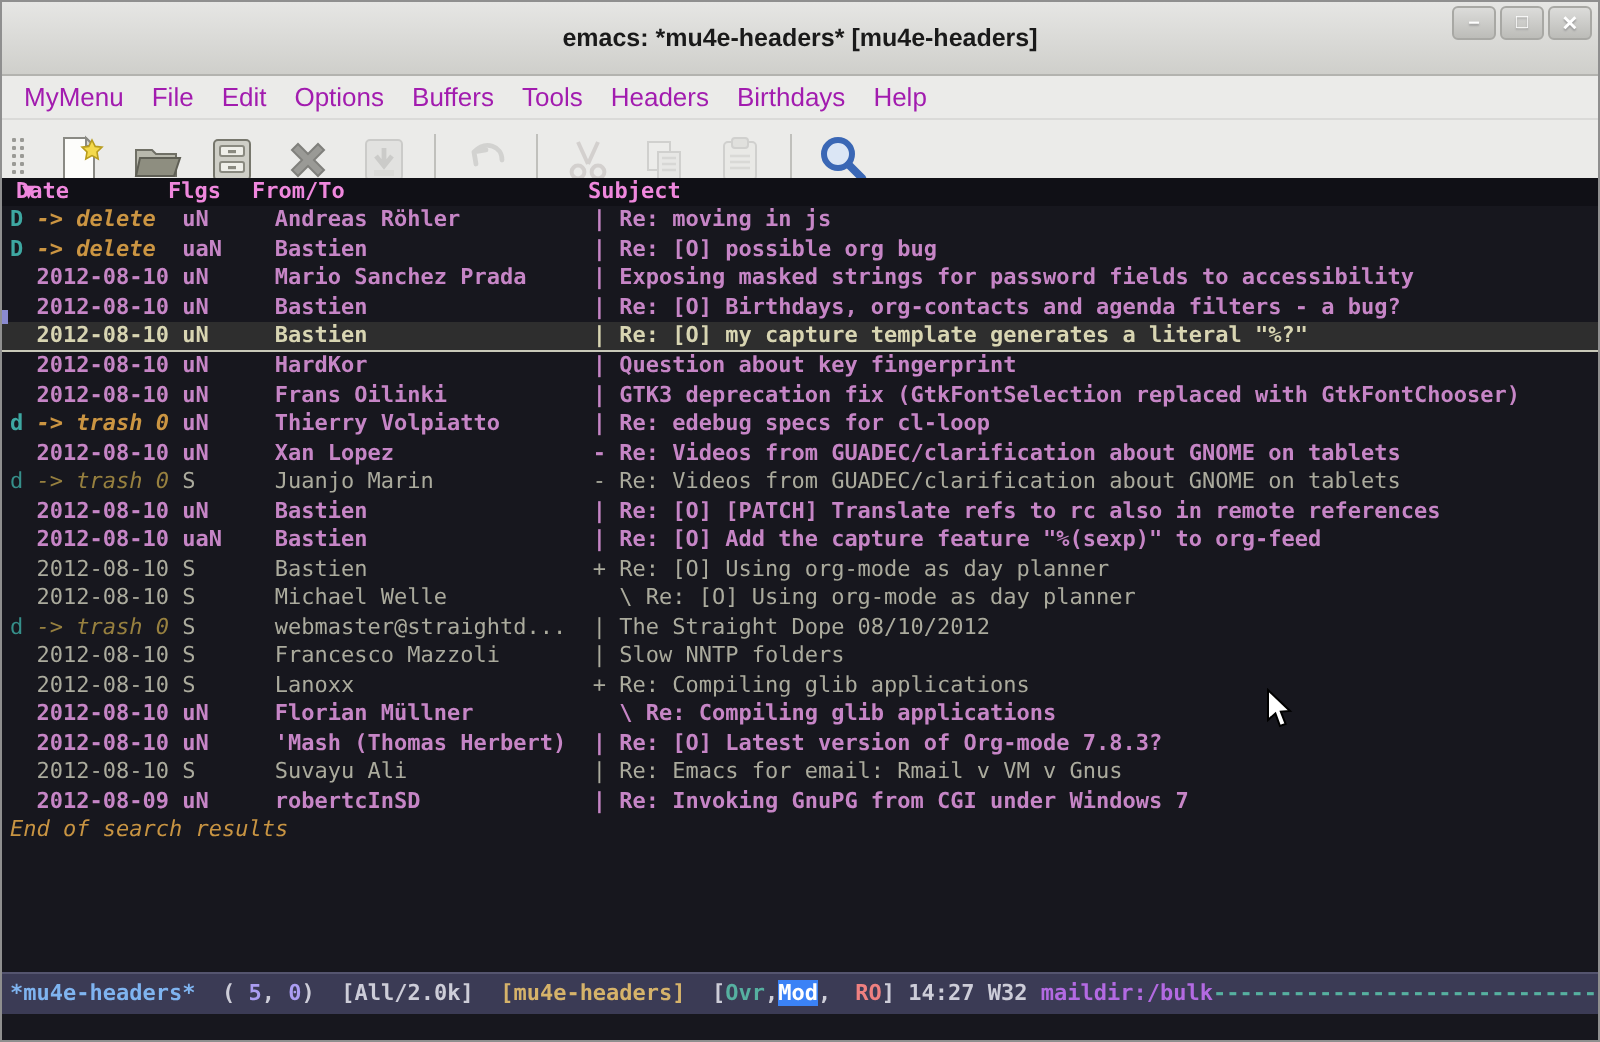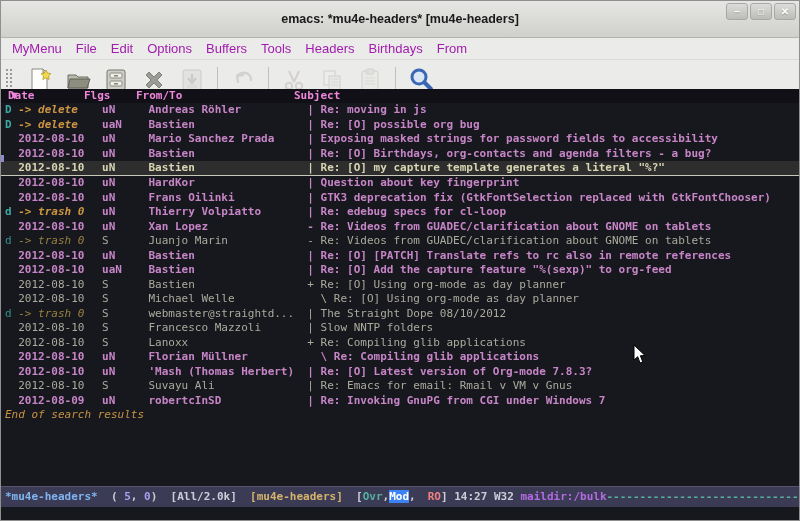--- a/index.html
+++ b/index.html
@@ -61,21 +61,21 @@
   }
   .header-line span { position:absolute; white-space:pre; }
   .rows { position:relative; }
   .row {
     display:flex; height:14.5px; line-height:14.5px; padding-left:4px;
     white-space:pre; overflow:hidden;
   }
   .row span { white-space:pre; overflow:hidden; flex-shrink:0; }
   .c-mark  { width:2ch; color:#3ea8a2; font-weight:bold; }
   .c-date  { width:11ch; }
-  .c-flags { width:7ch;margin-left:11px; }
+  .c-flags { width:7ch; }
   .c-from  { width:24ch; }
   .c-subj  { flex:1 1 auto; }
   .face-unread { color:#c685c6; font-weight:bold; }
   .face-seen   { color:#abab9d; font-weight:normal; }
   .face-seen .c-mark { color:#368f8a; font-weight:normal; }
   .face-unread .c-date.action { color:#cb9542; font-style:italic; font-weight:bold; }
   .face-seen   .c-date.action { color:#97803f; font-style:italic; }
   .face-current {
     background:#2e2e2e; color:#d8d5b2; font-weight:bold;
     border-bottom:1px solid #c9c9b9; height:15px;
@@ -123,21 +123,21 @@
 
 <div class="menubar">
     <div class="menu-item">MyMenu</div>
     <div class="menu-item">File</div>
     <div class="menu-item">Edit</div>
     <div class="menu-item">Options</div>
     <div class="menu-item">Buffers</div>
     <div class="menu-item">Tools</div>
     <div class="menu-item">Headers</div>
     <div class="menu-item">Birthdays</div>
-    <div class="menu-item">From</div>
+    <div class="menu-item">Help</div>
   </div>
 
 <div class="toolbar">
   <div class="drag-handle"></div>
   <div id="tb-icons" style="display:flex;align-items:center;">
       <div class="tb-icon">
         <svg width="26" height="26" viewBox="0 0 26 26">
           <path d="M5 2 h11 l4 4 v18 h-15 z" fill="#fdfdfb" stroke="#8a8a84"></path>
           <path d="M16 2 l4 4 h-4 z" fill="#d8d8d2" stroke="#8a8a84"></path>
           <path d="M19 3 l1.6 3.2 3.4.4 -2.5 2.4 .6 3.5 -3.1-1.7 -3.1 1.7 .6-3.5 -2.5-2.4 3.4-.4 z" fill="#f4d94c" stroke="#b89c1e" stroke-width="0.8"></path>
@@ -206,21 +206,21 @@
         </svg>
       </div>
     </div>
 </div>
 
 <div class="textarea">
   <div class="header-line">
     <span style="left:10px">▼</span>
   <span style="left: 7px;">Date</span>
       <span style="left: 83px;">Flgs</span>
-      <span style="left: 135px;">From/To</span>
+      <span style="left: 125px;">From/To</span>
       <span style="left: 293px;">Subject</span>
     </div>
   <div class="rows" id="rows">
       <div class="row face-unread"><span class="c-mark">D</span><span class="c-date action">-&gt; delete</span><span class="c-flags">uN</span><span class="c-from">Andreas Röhler</span><span class="c-subj">| Re: moving in js</span></div>
       <div class="row face-unread"><span class="c-mark">D</span><span class="c-date action">-&gt; delete</span><span class="c-flags">uaN</span><span class="c-from">Bastien</span><span class="c-subj">| Re: [O] possible org bug</span></div>
       <div class="row face-unread"><span class="c-mark"></span><span class="c-date">2012-08-10</span><span class="c-flags">uN</span><span class="c-from">Mario Sanchez Prada</span><span class="c-subj">| Exposing masked strings for password fields to accessibility</span></div>
       <div class="row face-unread"><span class="c-mark"></span><span class="c-date">2012-08-10</span><span class="c-flags">uN</span><span class="c-from">Bastien</span><span class="c-subj">| Re: [O] Birthdays, org-contacts and agenda filters - a bug?</span></div>
       <div class="row face-current"><span class="c-mark"></span><span class="c-date">2012-08-10</span><span class="c-flags">uN</span><span class="c-from">Bastien</span><span class="c-subj">| Re: [O] my capture template generates a literal "%?"</span></div>
       <div class="row face-unread"><span class="c-mark"></span><span class="c-date">2012-08-10</span><span class="c-flags">uN</span><span class="c-from">HardKor</span><span class="c-subj">| Question about key fingerprint</span></div>
       <div class="row face-unread"><span class="c-mark"></span><span class="c-date">2012-08-10</span><span class="c-flags">uN</span><span class="c-from">Frans Oilinki</span><span class="c-subj">| GTK3 deprecation fix (GtkFontSelection replaced with GtkFontChooser)</span></div>

